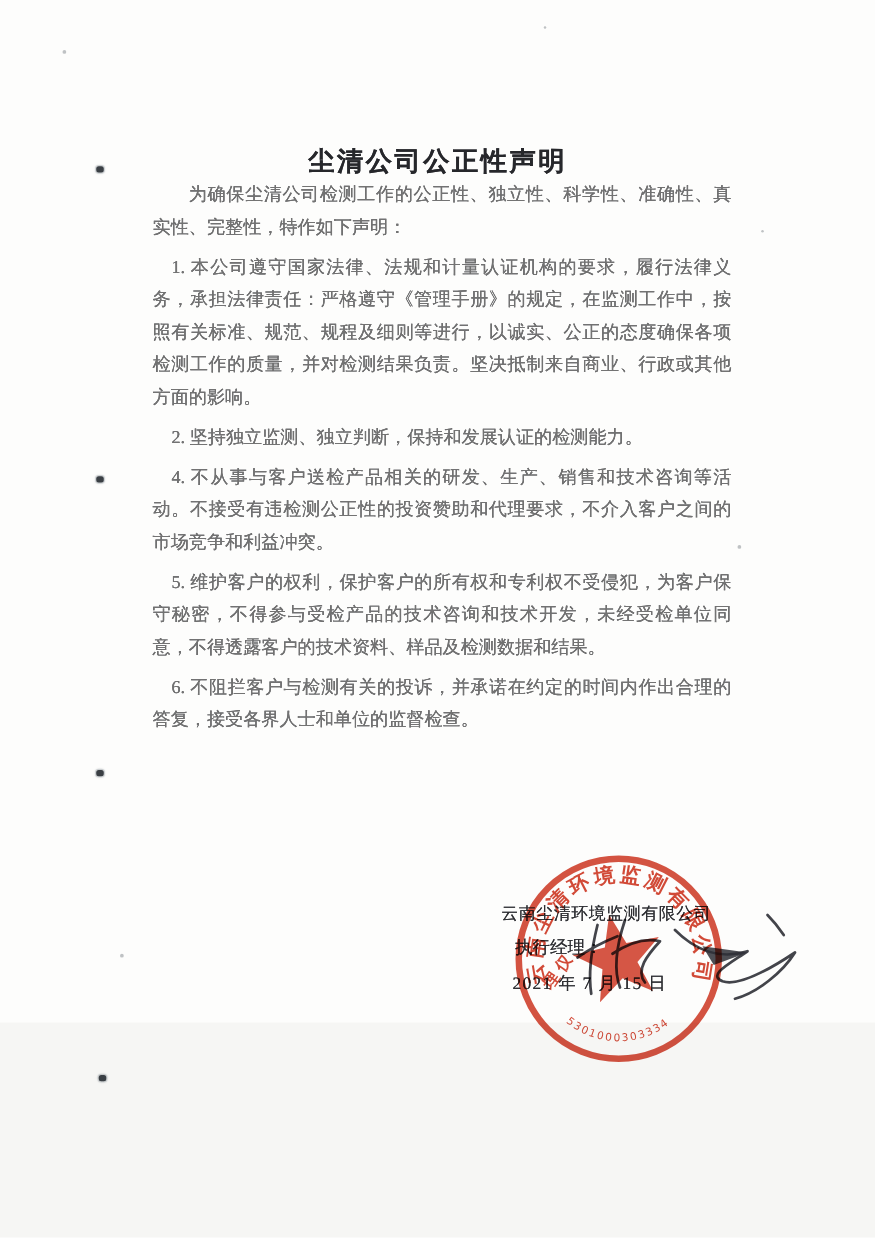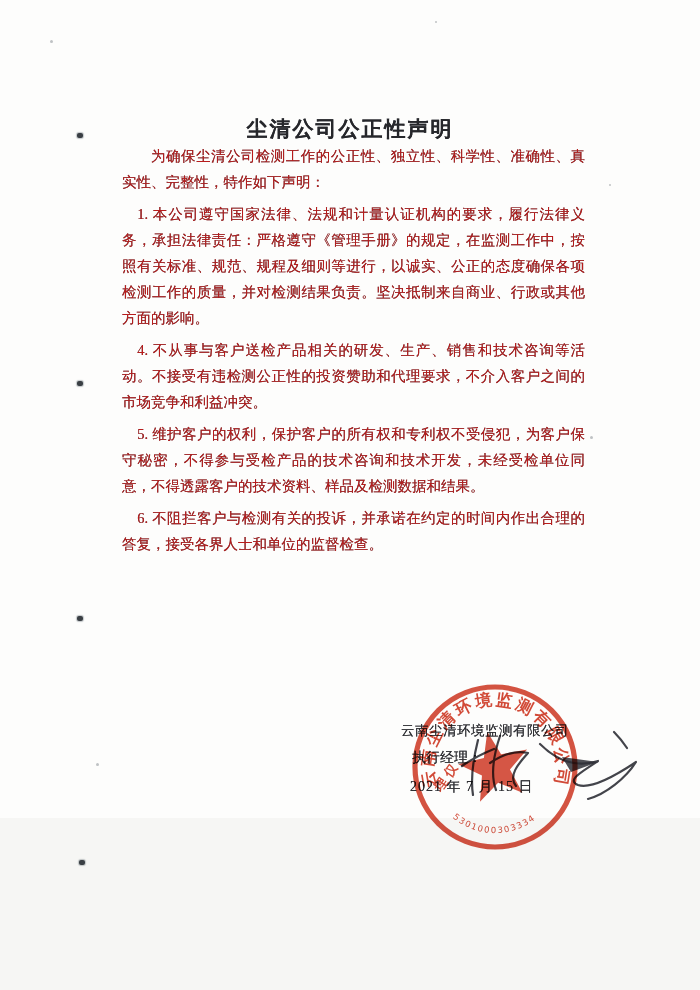--- a/index.html
+++ b/index.html
@@ -20,21 +20,21 @@
     text-align:center;
     font-size:21px;font-weight:bold;
     letter-spacing:2px;
     color:#26272b;
     text-shadow:0 0 .5px #3a3b40;
   }
   .body-text{
     position:absolute;left:122px;top:143px;width:463px;
     font-size:14.5px;line-height:26px;
     text-align:justify;
-    color:#b91c1c;
+    color:#737373;
     text-shadow:0 0 .4px #45464b;
   }
   .para{margin:0;}
   .para.indent2{text-indent:2em;}
   .para.numbered{text-indent:1.05em;margin-top:6px;}
   
   .company-line{
     position:absolute;left:401px;top:722px;
     font-size:13.5px;letter-spacing:.5px;color:#2e2f33;
     text-shadow:0 0 .4px #45464b;
@@ -65,20 +65,21 @@
 </head>
 <body>
 
 <div class="page">
 
   <h1 class="doc-title">尘清公司公正性声明</h1>
 
   <div class="body-text">
     <p class="para indent2">为确保尘清公司检测工作的公正性、独立性、科学性、准确性、真实性、完整性，特作如下声明：</p>
     <p class="para numbered">1. 本公司遵守国家法律、法规和计量认证机构的要求，履行法律义务，承担法律责任：严格遵守《管理手册》的规定，在监测工作中，按照有关标准、规范、规程及细则等进行，以诚实、公正的态度确保各项检测工作的质量，并对检测结果负责。坚决抵制来自商业、行政或其他方面的影响。</p>
+    <p class="para numbered">2. 坚持独立监测、独立判断，保持和发展认证的检测能力。</p>
     <p class="para numbered">4. 不从事与客户送检产品相关的研发、生产、销售和技术咨询等活动。不接受有违检测公正性的投资赞助和代理要求，不介入客户之间的市场竞争和利益冲突。</p>
     <p class="para numbered">5. 维护客户的权利，保护客户的所有权和专利权不受侵犯，为客户保守秘密，不得参与受检产品的技术咨询和技术开发，未经受检单位同意，不得透露客户的技术资料、样品及检测数据和结果。</p>
     <p class="para numbered">6. 不阻拦客户与检测有关的投诉，并承诺在约定的时间内作出合理的答复，接受各界人士和单位的监督检查。</p>
   </div>
 
   <div class="company-line">云南尘清环境监测有限公司</div>
   <div class="signer-line">执行经理：</div>
   <div class="date-line">2021 年 7 月 15 日</div>
 
   <svg class="seal" viewBox="0 0 180 180" aria-hidden="true">

